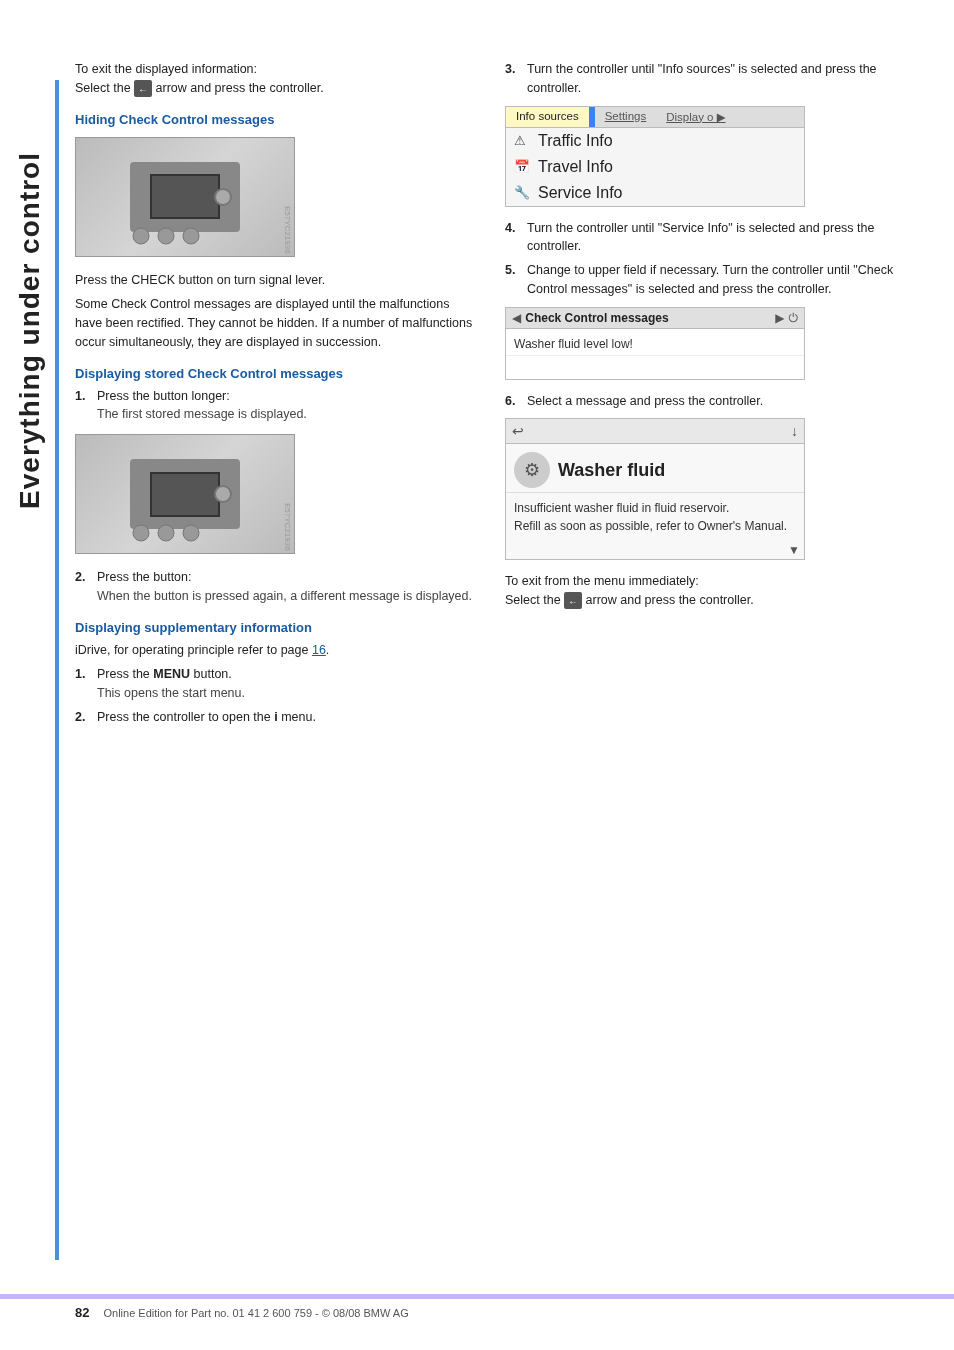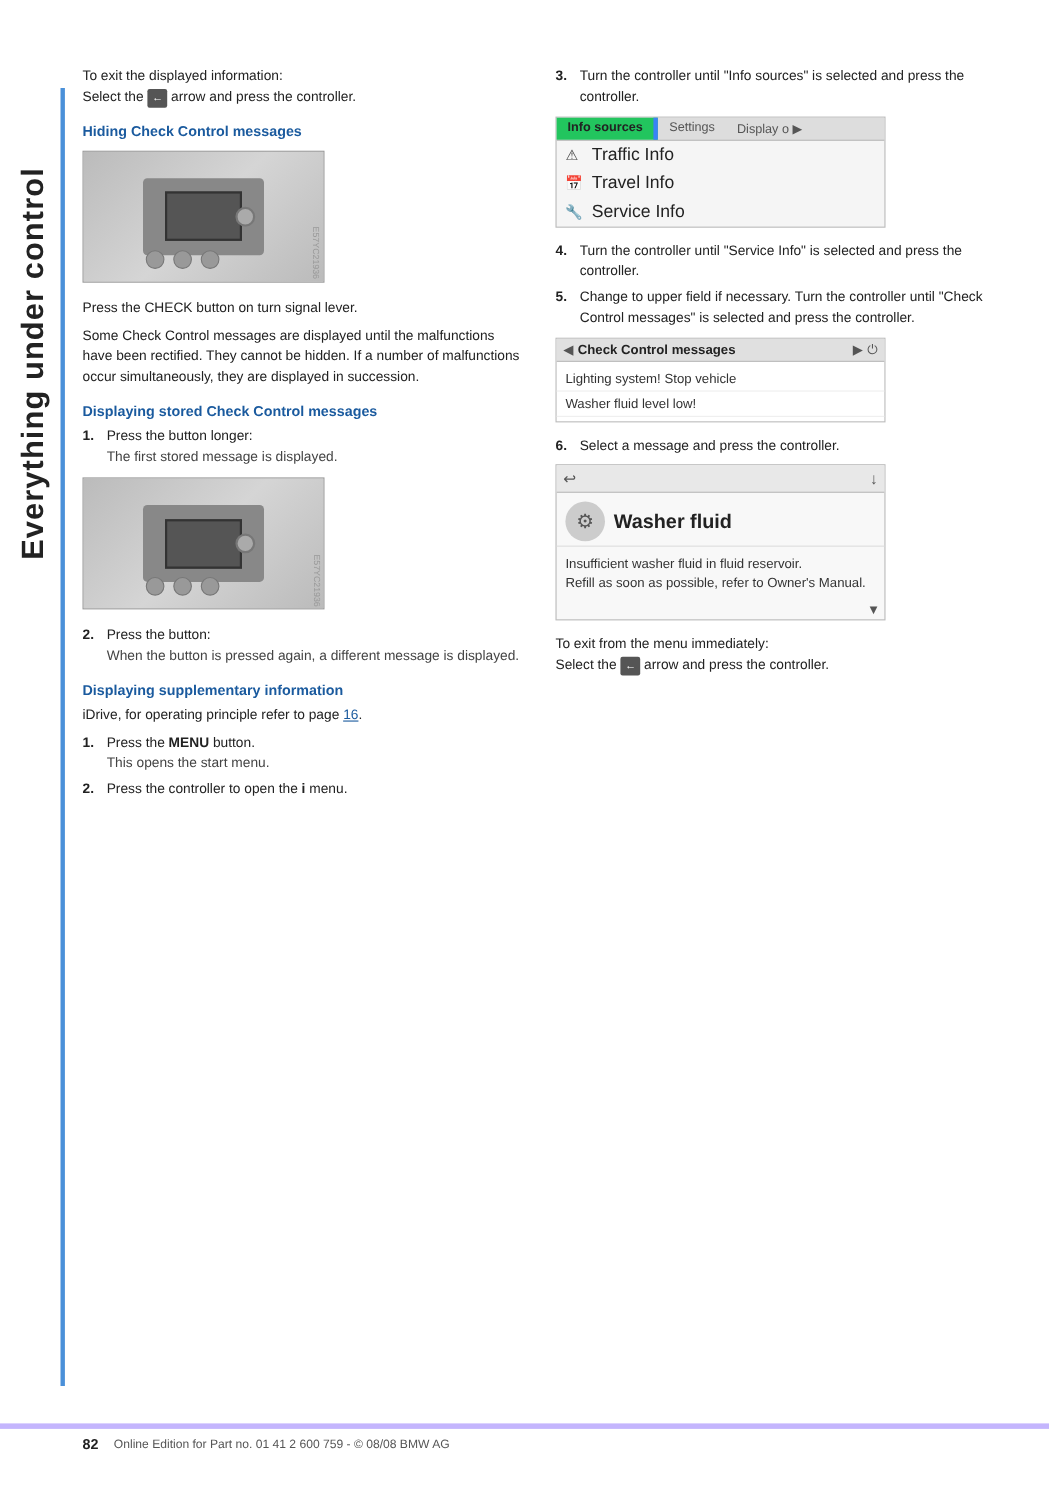--- a/index.html
+++ b/index.html
@@ -103,30 +103,31 @@
       font-size: 11.5px;
       background: #f5f5f5;
       width: 300px;
     }
     .screenshot-tabs {
       display: flex;
       background: #ddd;
       border-bottom: 1px solid #bbb;
     }
     .tab-active {
-      background: #22c55e;
-      border-right: 4px solid #3b82f6;
+      background: #fef9c3;
+      border-right: 6px solid #3b82f6;
       padding: 3px 10px;
-      font-weight: bold;
+      font-weight: normal;
       font-size: 11.5px;
     }
     .tab-inactive {
       padding: 3px 10px;
       font-size: 11.5px;
       color: #555;
+      text-decoration: underline;
     }
     .screenshot-row {
       display: flex;
       align-items: center;
       padding: 4px 8px;
       gap: 6px;
     }
     .screenshot-row .icon-sym {
       font-size: 13px;
       color: #444;
@@ -461,21 +462,20 @@
     </div>
 
     <div class="cc-box">
       <div class="cc-header">
         <span class="cc-arrow">◀</span>
         <span class="cc-header-title">Check Control messages</span>
         <span class="cc-play">▶</span>
         <span class="cc-play">⏻</span>
       </div>
       <div class="cc-body">
-        <div class="cc-item">Lighting system! Stop vehicle</div>
         <div class="cc-item">Washer fluid level low!</div>
       </div>
     </div>
 
     <div class="numbered-item">
       <span class="num">6.</span>
       <div class="num-content">Select a message and press the controller.</div>
     </div>
 
     <div class="wf-box">

